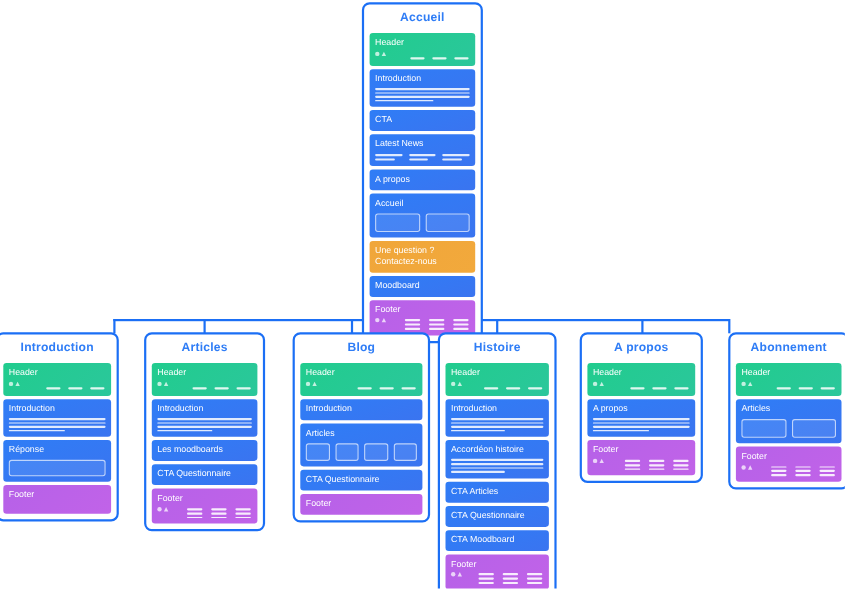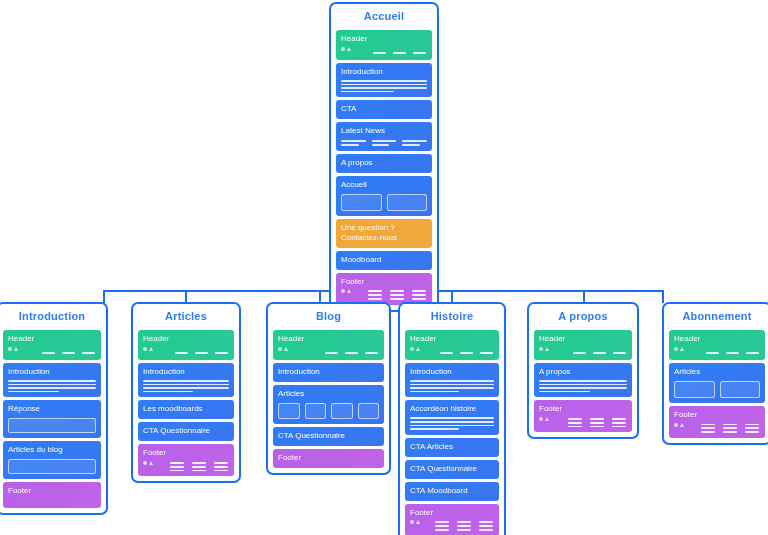--- a/index.html
+++ b/index.html
@@ -218,24 +218,20 @@
           <i style="width: 100%;"></i>
           <i style="width: 100%;"></i>
           <i style="width: 100%;"></i>
           <i style="width: 58%;"></i>
         </div>
       </div>
       <div class="sec sec-blue">
         <span class="lbl">Réponse</span>
         <div class="fullbox"></div>
       </div>
-      <div class="sec sec-blue">
-        <span class="lbl">Articles du blog</span>
-        <div class="fullbox"></div>
-      </div>
       <div class="sec sec-footer" style="padding-bottom: 11px; min-height: 26px;">
         <span class="lbl">Footer</span>
       </div>
     </div>
     <div class="card" style="left: 131px; top: 302px; width: 110px;">
       <div class="card-title">Articles</div>
       <div class="sec sec-header" style="padding-bottom: 9px;">
         <span class="lbl">Header</span>
         <div class="brandmark">
           <span class="bm-dot"></span>

